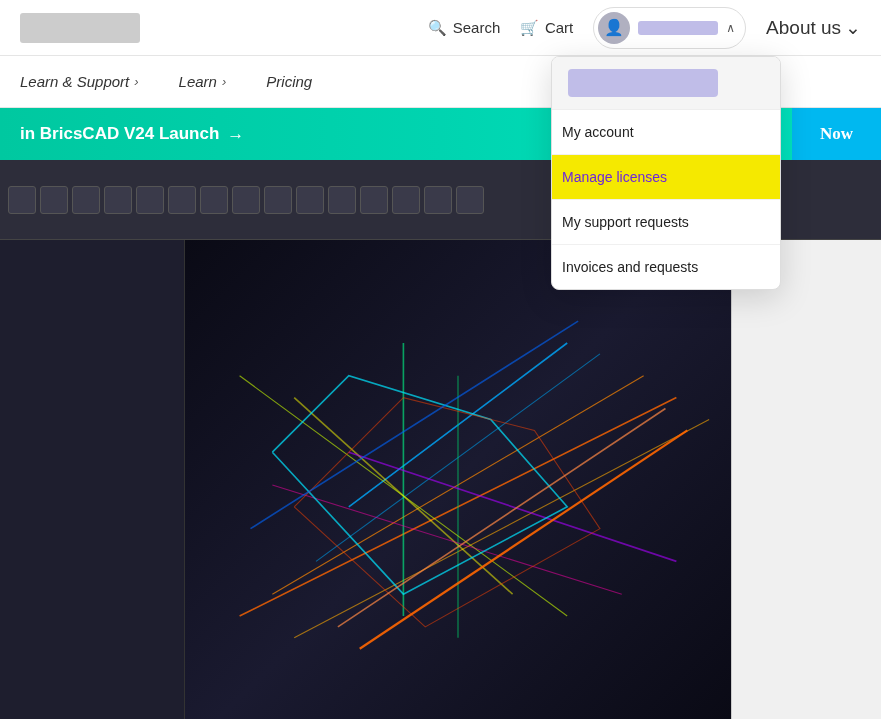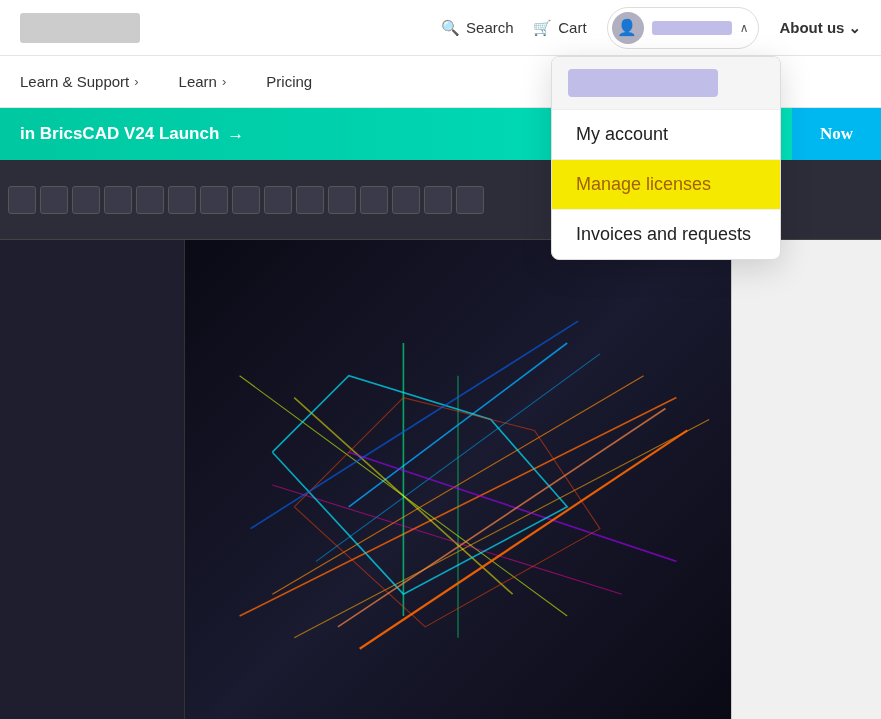--- a/index.html
+++ b/index.html
@@ -71,22 +71,22 @@
       border-radius: 3px;
       margin: 0 4px;
     }
     .chevron-icon { color: #555; font-size: 12px; }
 
     .about-btn {
       display: flex;
       align-items: center;
       gap: 4px;
       cursor: pointer;
-      font-size: 15px;
-      font-weight: 700;
+      font-size: 19px;
+      font-weight: 400;
       color: #333;
     }
 
     
     .secondary-nav {
       background: #fff;
       height: 52px;
       display: flex;
       align-items: center;
       padding: 0 20px;
@@ -96,20 +96,21 @@
       z-index: 9;
     }
     .sec-nav-item {
       display: flex;
       align-items: center;
       gap: 5px;
       font-size: 15px;
       color: #333;
       cursor: pointer;
       font-weight: 500;
+      font-style: italic;
     }
     .sec-nav-item .arrow { font-size: 13px; color: #555; }
 
     
     .banner {
       background: linear-gradient(90deg, #00c8a0 0%, #00d4b0 50%, #00e6c0 100%);
       height: 52px;
       display: flex;
       align-items: center;
       padding: 0 20px;
@@ -224,30 +225,30 @@
       background: #f5f5f5;
       border-bottom: 1px solid #eee;
     }
     .dropdown-username-bar {
       width: 150px;
       height: 28px;
       background: #c0bde8;
       border-radius: 4px;
     }
     .dropdown-item {
-      padding: 14px 24px;
-      font-size: 18px;
+      padding: 14px 10px;
+      font-size: 14px;
       color: #222;
       cursor: pointer;
       border-bottom: 1px solid #f0f0f0;
       display: block;
     }
     .dropdown-item.active {
       background: #f5e900;
-      color: #a16207;
+      color: #6d28d9;
       font-weight: 500;
     }
     .dropdown-item:last-child { border-bottom: none; }
   </style>
 </head>
 <body>
 
 <div class="top-nav">
   <div class="top-nav-left">
     <div class="logo-placeholder"></div>
@@ -350,15 +351,18 @@
   <div class="dropdown-header">
     <div class="dropdown-username-bar"></div>
   </div>
   <a class="dropdown-item">
     <span>My account</span>
   </a>
   <a class="dropdown-item active">
     <span>Manage licenses</span>
   </a>
   <a class="dropdown-item">
+    <span>My support requests</span>
+  </a>
+  <a class="dropdown-item">
     <span>Invoices and requests</span>
   </a>
 </div>
 
 </body></html>

